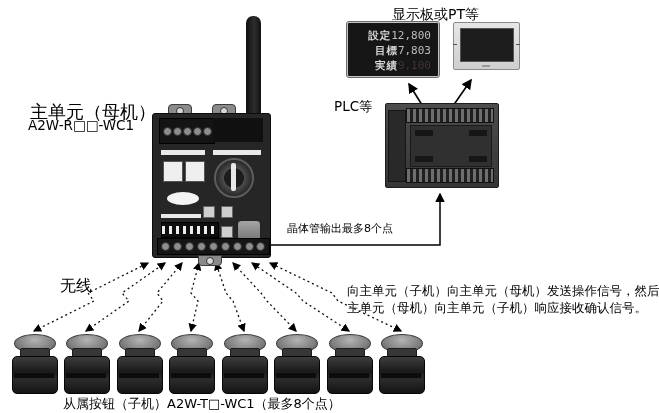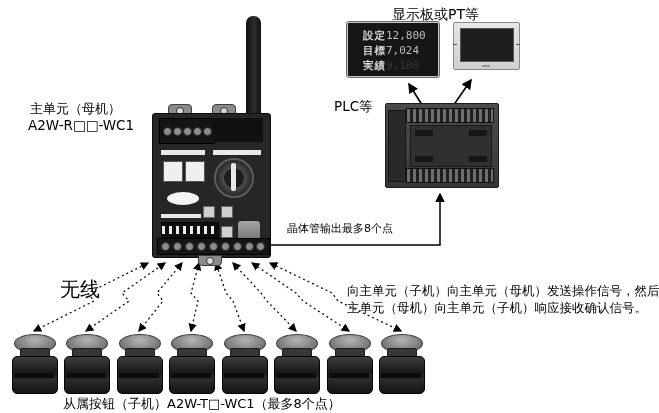--- a/index.html
+++ b/index.html
@@ -5,21 +5,21 @@
   html,body { margin:0; padding:0; background:#fff; }
   body { font-family:"DejaVu Sans", sans-serif; }
   .stage { position:relative; width:659px; height:413px; background:#fff; overflow:hidden; }
   .abs { position:absolute; }
   .label { color:#000; white-space:nowrap; }
 
   
   .board { left:347px; top:22px; width:92px; height:55px; background:#161616;
            border:1px solid #c4c4c4; outline:1px solid #6b6b6b; border-radius:2px;
            padding:5px 7px 4px 7px; box-sizing:border-box; }
-  .board-row { display:flex; justify-content:flex-start; align-items:center; height:15px;padding-left:8px; }
+  .board-row { display:flex; justify-content:flex-end; align-items:center; height:15px;padding-left:8px; }
   .board-row .bl { color:#d6d6d6; font-size:10.5px; font-weight:bold; letter-spacing:1px; }
   .board-row .bv { color:#bdbdbd; font-size:11px; font-family:"DejaVu Sans Mono", monospace; }
   .board-row .bv.dim { color:#413434; }
 
   
   .pt { left:453px; top:22px; width:65px; height:46px; background:linear-gradient(180deg,#e6e6e6,#cfcfcf);
         border:1px solid #8a8a8a; border-radius:2px; }
   .pt-screen { position:absolute; left:6px; top:5px; width:52px; height:32px; background:#1d1d1d; border:1px solid #555; }
   .pt-dot { position:absolute; left:28px; bottom:2px; width:8px; height:2px; background:#9a9a9a; }
   .pt-notch-l { position:absolute; left:-1px; top:21px; width:4px; height:1px; background:#555; }
@@ -70,25 +70,25 @@
   
   .slave { width:44px; height:59px; }
   .slave .cap { position:absolute; left:2px; top:0; width:40px; height:17px;
                 background:radial-gradient(ellipse at 50% 30%, #b4b4b4, #7d7d7d 65%, #595959); border-radius:50%; border:1px solid #3e3e3e; }
   .slave .neck { position:absolute; left:8px; top:14px; width:28px; height:9px; background:#373737; border:1px solid #1c1c1c; border-radius:2px; }
   .slave .sbody { position:absolute; left:0; top:22px; width:44px; height:36px;
                   background:linear-gradient(180deg,#3d3d3d,#1b1b1b 40%,#2c2c2c 62%,#141414); border:1px solid #060606; border-radius:5px; }
   .slave .band { position:absolute; left:2px; top:39px; width:40px; height:5px; background:#0c0c0c; }
 
   .t-title { left:392px; top:6px; font-size:14px;text-align:center; }
-  .t-master { left:30px; top:100px; font-size:13px; }
+  .t-master { left:30px; top:100px; font-size:18px; }
   .t-model { left:28px; top:117px; font-size:13.5px; }
   .t-plc { left:334px; top:98px; font-size:13.5px; }
   .t-trans { left:287px; top:221px; font-size:11px; }
-  .t-wire { left:60px; top:276px; font-size:20px; }
+  .t-wire { left:60px; top:276px; font-size:16px; }
   .t-desc { left:347px; top:282px; font-size:12.5px; line-height:17px; white-space:nowrap; }
   .t-cap { left:63px; top:395px; font-size:13px; }
 </style>
 </head>
 <body>
 
 <div class="stage">
 
   <svg class="abs" width="659" height="413" viewBox="0 0 659 413" style="left:0;top:0">
     <defs>
@@ -119,21 +119,21 @@
 
   <div class="abs label t-title">显示板或PT等</div>
 
   <div class="abs board">
     <div class="board-row">
       <span class="bl">設定</span>
       <span class="bv">12,800</span>
     </div>
     <div class="board-row">
       <span class="bl">目標</span>
-      <span class="bv">7,024</span>
+      <span class="bv">7,803</span>
     </div>
     <div class="board-row">
       <span class="bl">実績</span>
       <span class="bv dim">9,100</span>
     </div>
   </div>
 
   <div class="abs pt">
     <div class="pt-screen"></div>
     <div class="pt-dot"></div>

